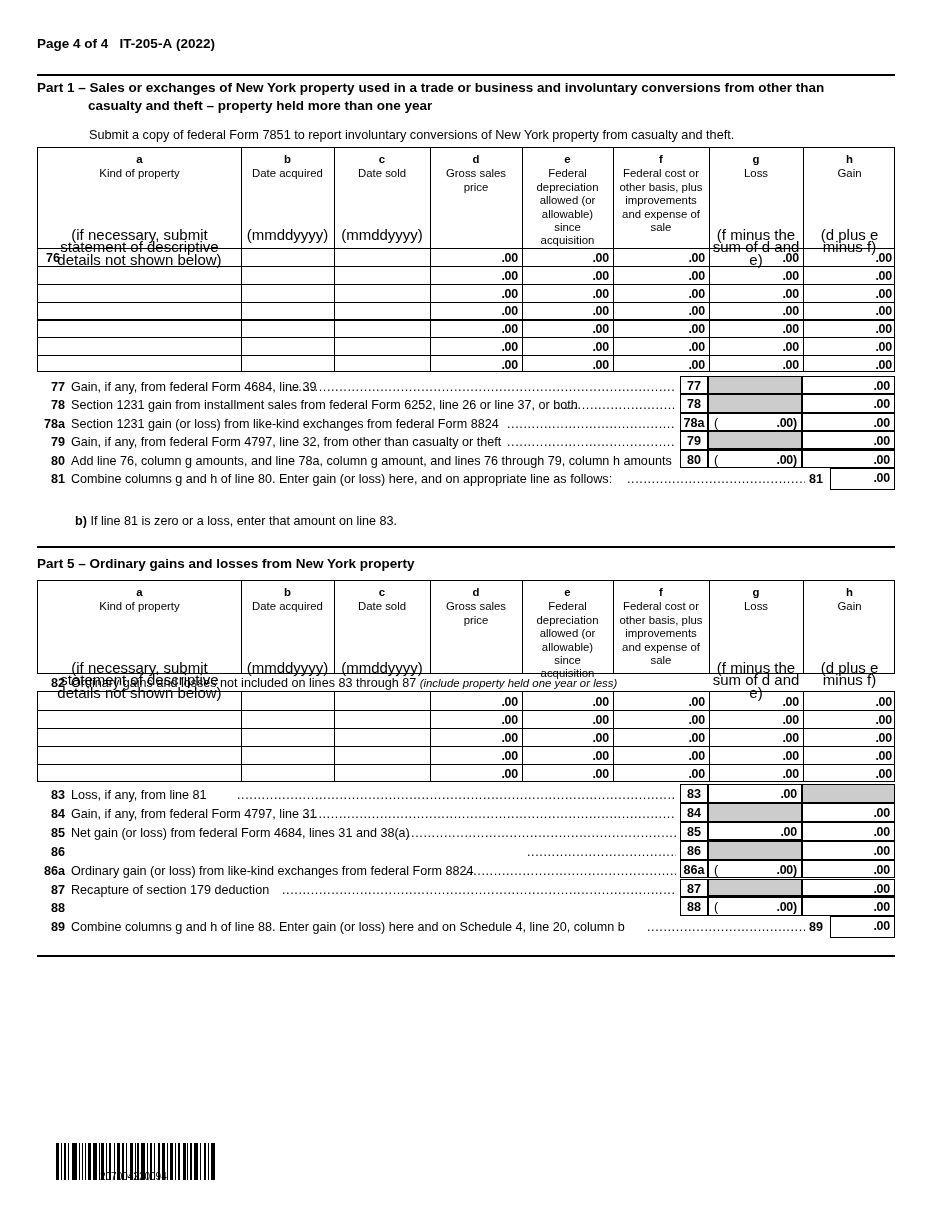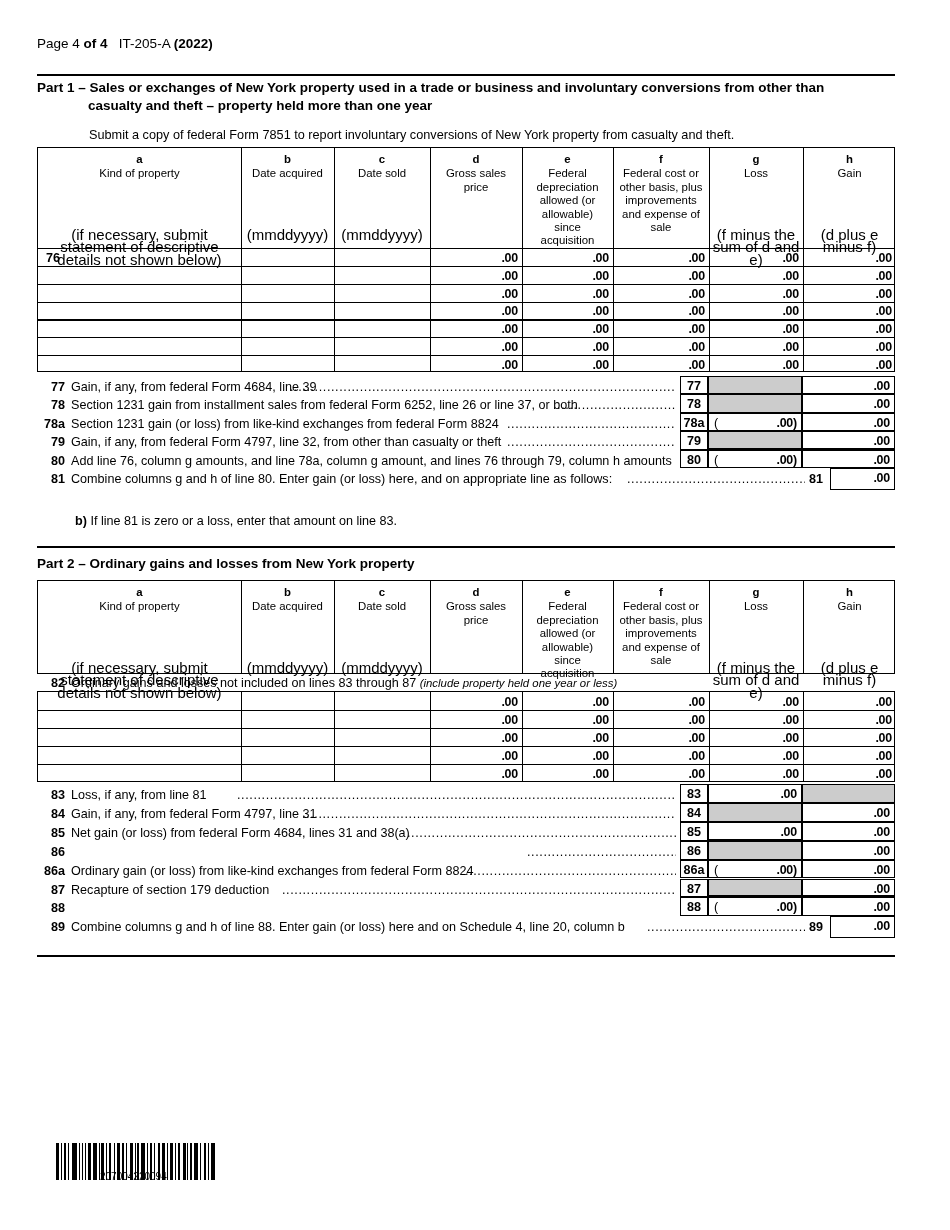--- a/index.html
+++ b/index.html
@@ -24,21 +24,21 @@
 
   
   .hdr-line {
     position: absolute;
     left: 37px;
     width: 858px;
     font-size: 13.5px;
     white-space: nowrap;
   }
   .pagenum { top: 36px; }
-  .pagenum .b { font-weight: normal; }
+  .pagenum .b { font-weight: bold; }
   .pagenum .n { font-weight: bold; }
   .sched {
     top: 57px;
     font-weight: bold;
     font-size: 13.5px;
   }
   .sched .ital {
     font-weight: normal;
     font-style: italic;
     font-size: 12.5px;
@@ -422,21 +422,21 @@
       <span class="amt" style="right:4px; top:2px;">.00</span>
     </div>
   </div>
 
   <div class="sub-item" style="left:75px; top:514px;">
     <span class="b">b)</span>
     <span>If line 81 is zero or a loss, enter that amount on line 83.</span>
   </div>
 
   <div class="rule rule-part2"></div>
-  <div class="part-title p2-title">Part 2 – Ordinary gains and losses from New York property</div>
+  <div class="part-title p2-title">Part 5 – Ordinary gains and losses from New York property</div>
 
   <div class="grid" id="p2grid" style="left:37px; top:580px; width:858px; height:94px;">
     <div class="vline" style="left:203px;"></div>
     <div class="vline" style="left:296px;"></div>
     <div class="vline" style="left:392px;"></div>
     <div class="vline" style="left:484px;"></div>
     <div class="vline" style="left:575px;"></div>
     <div class="vline" style="left:671px;"></div>
     <div class="vline" style="left:765px;"></div>
 

